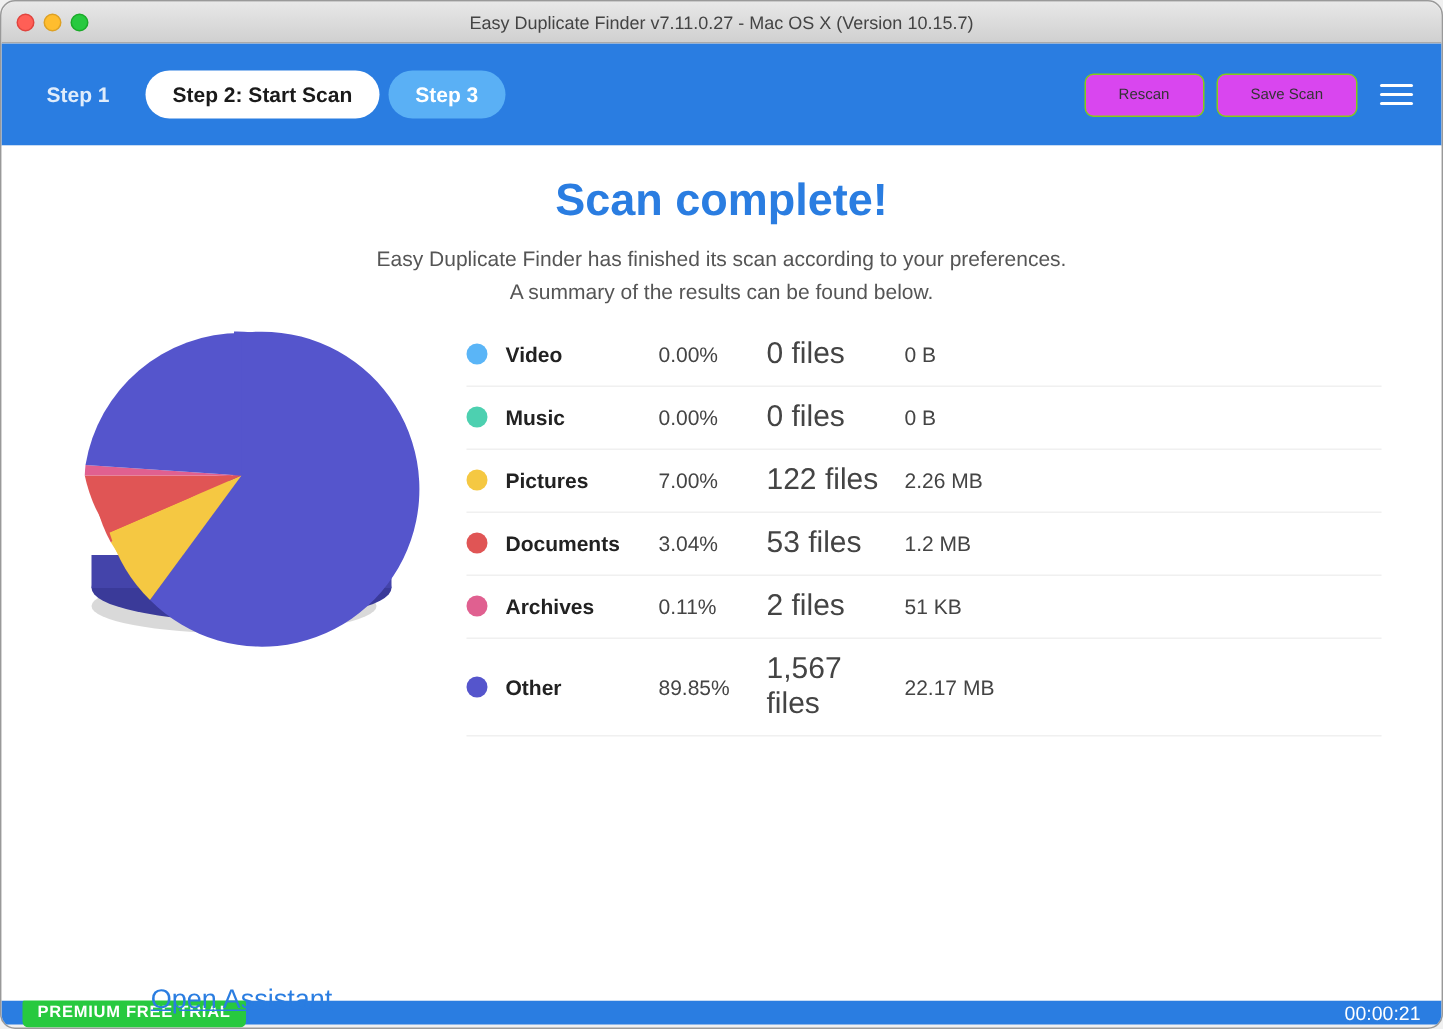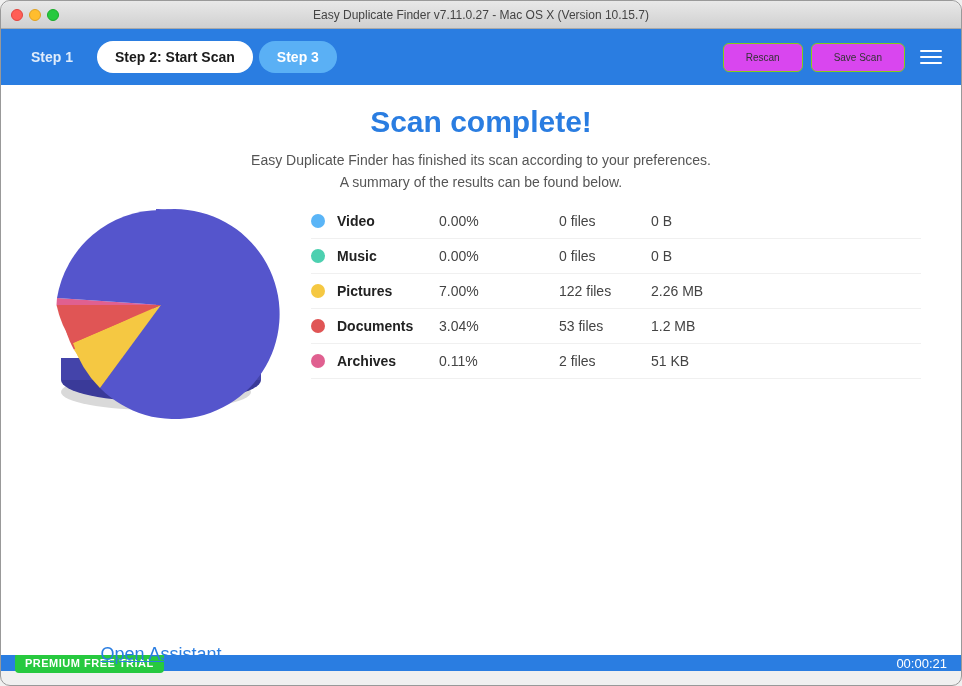--- a/index.html
+++ b/index.html
@@ -40,21 +40,21 @@
       width: 12px;
       height: 12px;
       border-radius: 50%;
     }
     .tl-red { background: #ff5f56; border: 1px solid #e0443e; }
     .tl-yellow { background: #ffbd2e; border: 1px solid #dea123; }
     .tl-green { background: #27c93f; border: 1px solid #1aab29; }
 
     
     .navbar {
-      height: 56px;
+      height: 68px;
       background: #2a7de1;
       display: flex;
       align-items: center;
       padding: 0 12px;
       gap: 6px;
     }
     .nav-step {
       padding: 8px 18px;
       border-radius: 20px;
       font-size: 14px;
@@ -181,24 +181,23 @@
       font-size: 14px;
       width: 90px;
       color: #222;
     }
     .legend-pct {
       font-size: 14px;
       color: #444;
       width: 60px;
     }
     .legend-files {
-      font-size: 14px;
+      font-size: 20px;
       color: #444;
       width: 80px;
-      margin-left: 48px;
     }
     .legend-size {
       font-size: 14px;
       color: #444;
       width: 70px;
     }
 
     
     .bottombar {
       height: 16px;
@@ -332,20 +331,27 @@
       <div class="legend-files">53 files</div>
       <div class="legend-size">1.2 MB</div>
     </div>
         <div class="legend-row">
       <div class="legend-dot" style="background:#e06090"></div>
       <div class="legend-name">Archives</div>
       <div class="legend-pct">0.11%</div>
       <div class="legend-files">2 files</div>
       <div class="legend-size">51 KB</div>
     </div>
+        <div class="legend-row">
+      <div class="legend-dot" style="background:#5555cc"></div>
+      <div class="legend-name">Other</div>
+      <div class="legend-pct">89.85%</div>
+      <div class="legend-files">1,567 files</div>
+      <div class="legend-size">22.17 MB</div>
+    </div>
       </div>
   </div>
 
 </div>
 
 <div class="bottombar">
   <span class="premium-badge">PREMIUM FREE TRIAL</span>
   <span class="timer">00:00:21</span>
 </div>
 

